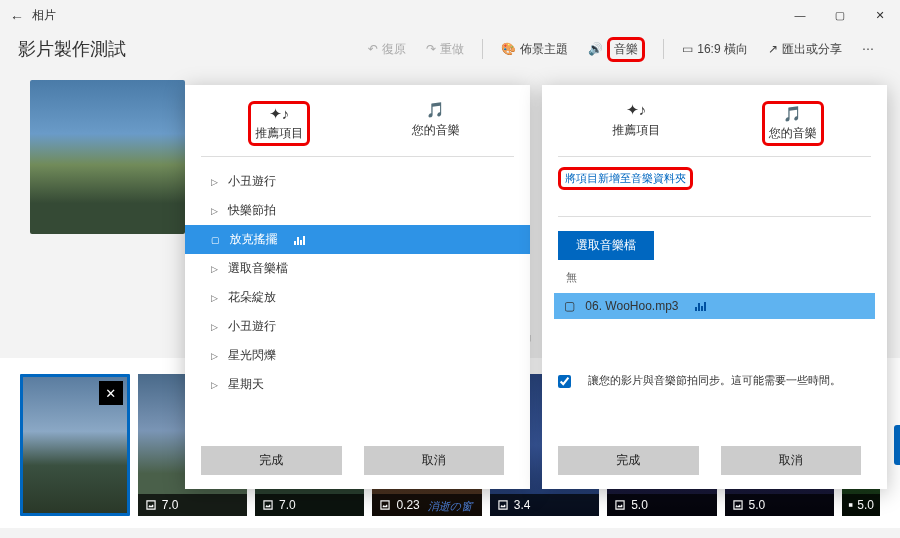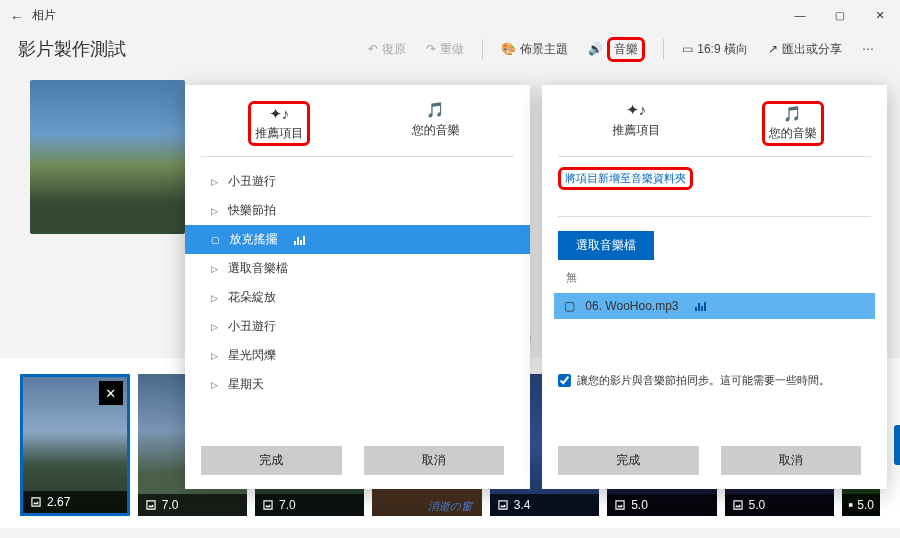--- a/index.html
+++ b/index.html
@@ -47,21 +47,21 @@
 .mitem.sel .pl{color:#fff;}
 .eq{display:inline-flex;align-items:flex-end;gap:1px;height:10px;margin-left:6px;}
 .eq span{width:2px;background:currentColor;}
 .btnrow{position:absolute;bottom:14px;left:16px;right:26px;display:flex;gap:22px;}
 .pbtn{flex:1;background:#ccc;color:#222;text-align:center;padding:6px 0;font-size:12px;cursor:pointer;}
 .helptext{font-size:11px;color:#555;line-height:1.6;}
 .link{color:#0067c0;font-size:11px;}
 .bluebtn{background:#0067c0;color:#fff;padding:6px 18px;font-size:12px;display:inline-block;margin:10px 0 6px;}
 .nolabel{font-size:11px;color:#666;margin:4px 0 8px 8px;}
 .track{background:#5fb3f0;display:flex;align-items:center;padding:6px 10px;font-size:12px;gap:10px;margin:0 -4px;}
-.chk{display:flex;align-items:center;gap:6px;font-size:11px;margin-top:54px;}
+.chk{display:flex;align-items:flex-end;gap:17px;font-size:11px;margin-top:54px;}
 .chk input{accent-color:#0067c0;}
 small.wm{position:absolute;bottom:24px;left:50%;transform:translateX(-50%);color:#4a7bd0;font-size:11px;z-index:20;font-style:italic;}
 .side-label{position:absolute;left:520px;top:330px;font-size:11px;color:#666;}
 .side-label2{position:absolute;left:478px;top:268px;font-size:13px;color:#333;}
 .side-label3{position:absolute;left:515px;top:211px;font-size:11px;color:#666;}
 .scroll-ind{position:absolute;right:0;top:425px;width:6px;height:40px;background:#0067c0;border-radius:3px 0 0 3px;z-index:5;}
 </style>
 </head>
 <body>
 
@@ -209,26 +209,20 @@
     <div class="pbtn">完成</div>
     <div class="pbtn">取消</div>
   </div>
 </div>
 
 <div class="timeline">
   <div class="strip">
     <div class="thumb sel">
       <div class="img"></div>
       <div class="close">✕</div>
-      <div class="dur">
-          <svg viewBox="0 0 24 24" fill="#fff">
-            <path d="M4 4h16v16H4zM6 6v12h12V6zm2 8l2-2 2 2 3-3 1 1v4H8z"></path>
-          </svg>
-          <span>2.67</span>
-        </div>
     </div>
     <div class="thumb">
         <div class="img img2"></div>
         <div class="dur">
           <svg viewBox="0 0 24 24" fill="#fff">
             <path d="M4 4h16v16H4zM6 6v12h12V6zm2 8l2-2 2 2 3-3 1 1v4H8z"></path>
           </svg>
           <span>7.0</span>
         </div>
       </div>
@@ -236,20 +230,26 @@
         <div class="img img3"></div>
         <div class="dur">
           <svg viewBox="0 0 24 24" fill="#fff">
             <path d="M4 4h16v16H4zM6 6v12h12V6zm2 8l2-2 2 2 3-3 1 1v4H8z"></path>
           </svg>
           <span>7.0</span>
         </div>
       </div>
     <div class="thumb">
         <div class="img img4"></div>
+        <div class="dur">
+          <svg viewBox="0 0 24 24" fill="#fff">
+            <path d="M4 4h16v16H4zM6 6v12h12V6zm2 8l2-2 2 2 3-3 1 1v4H8z"></path>
+          </svg>
+          <span>0.23</span>
+        </div>
       </div>
     <div class="thumb">
         <div class="img img5"></div>
         <div class="dur">
           <svg viewBox="0 0 24 24" fill="#fff">
             <path d="M4 4h16v16H4zM6 6v12h12V6zm2 8l2-2 2 2 3-3 1 1v4H8z"></path>
           </svg>
           <span>3.4</span>
         </div>
       </div>

